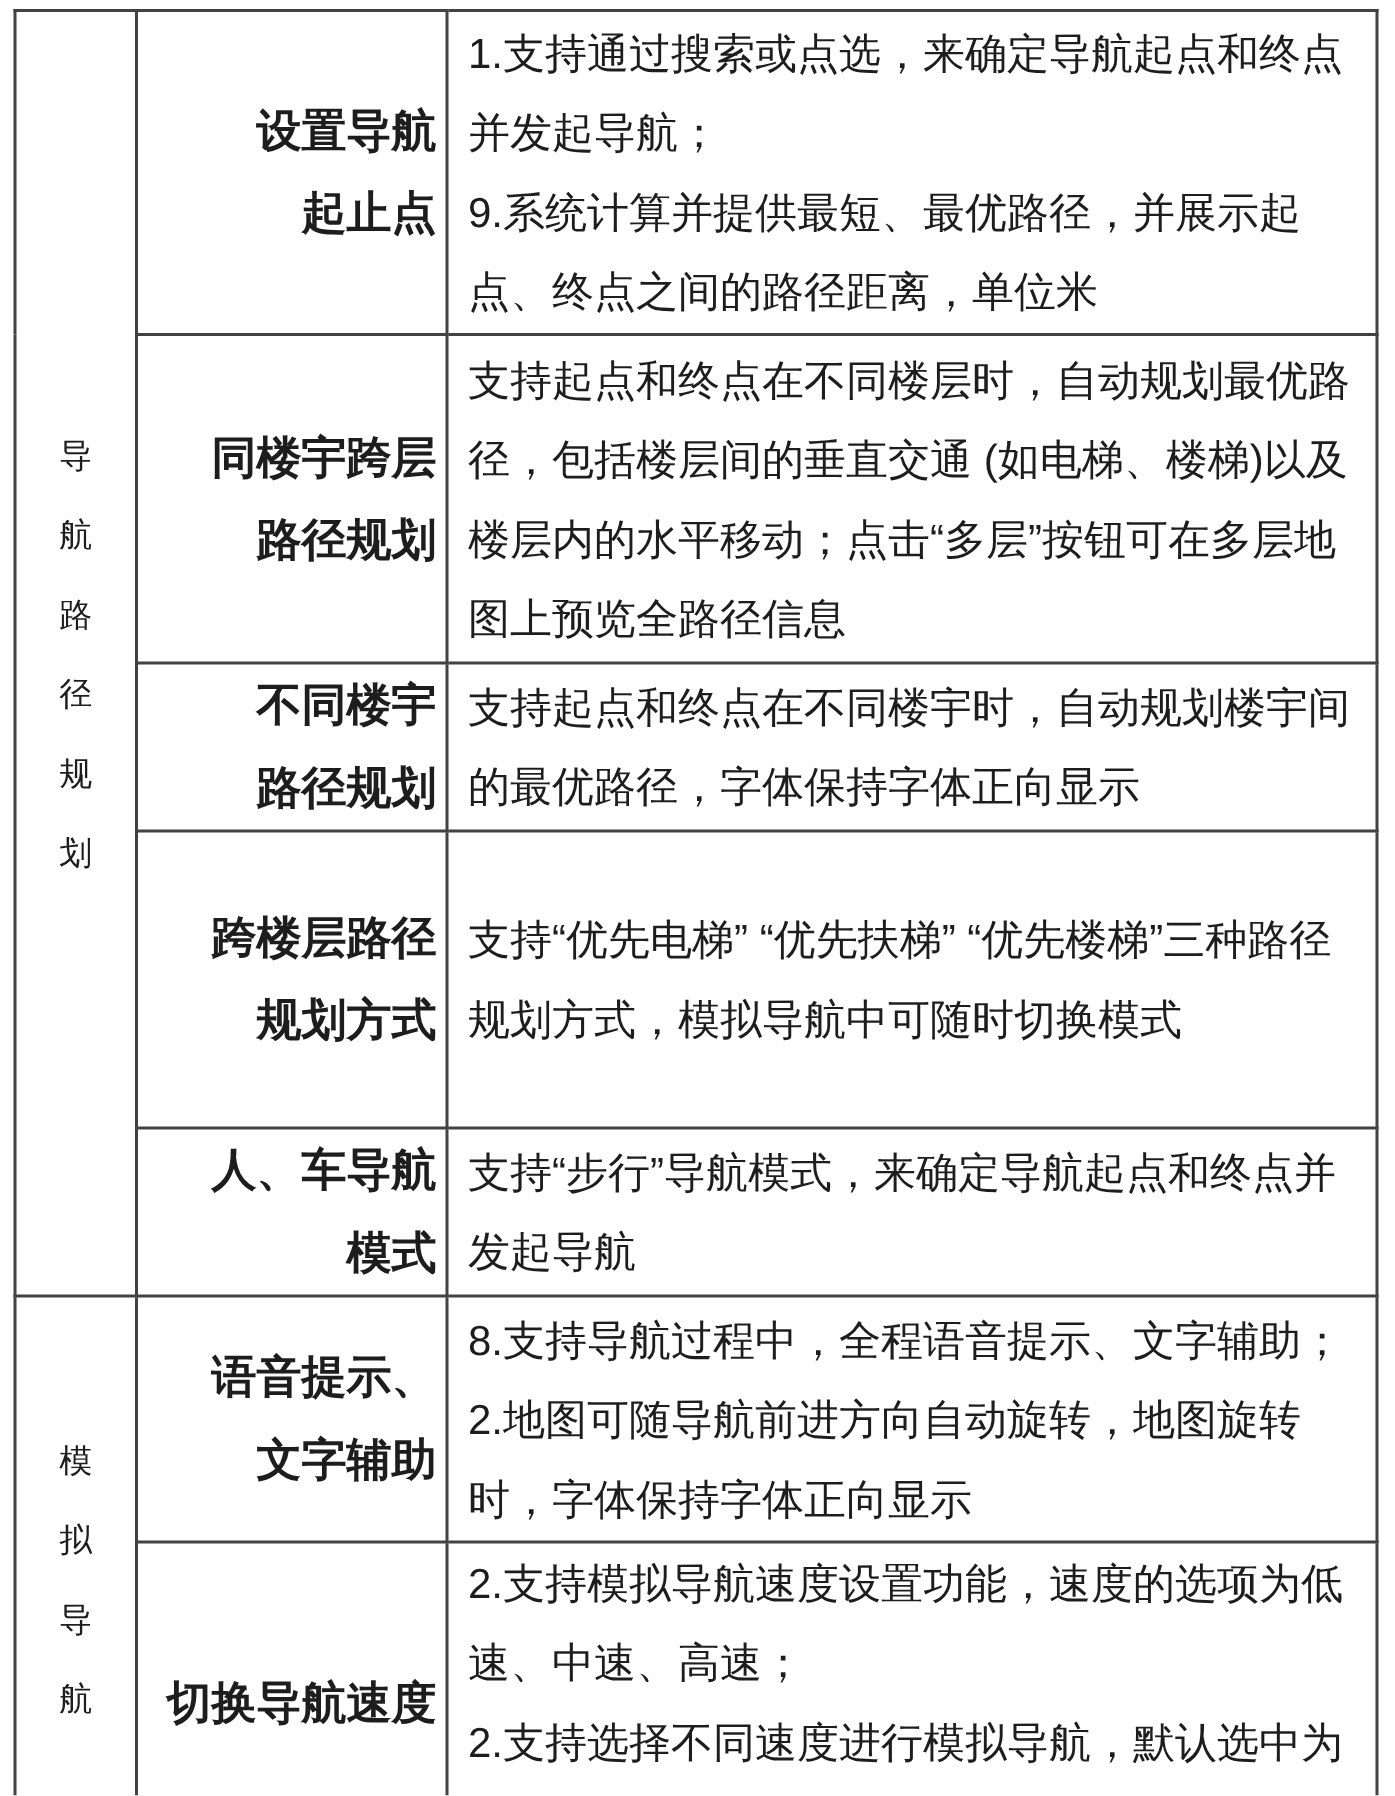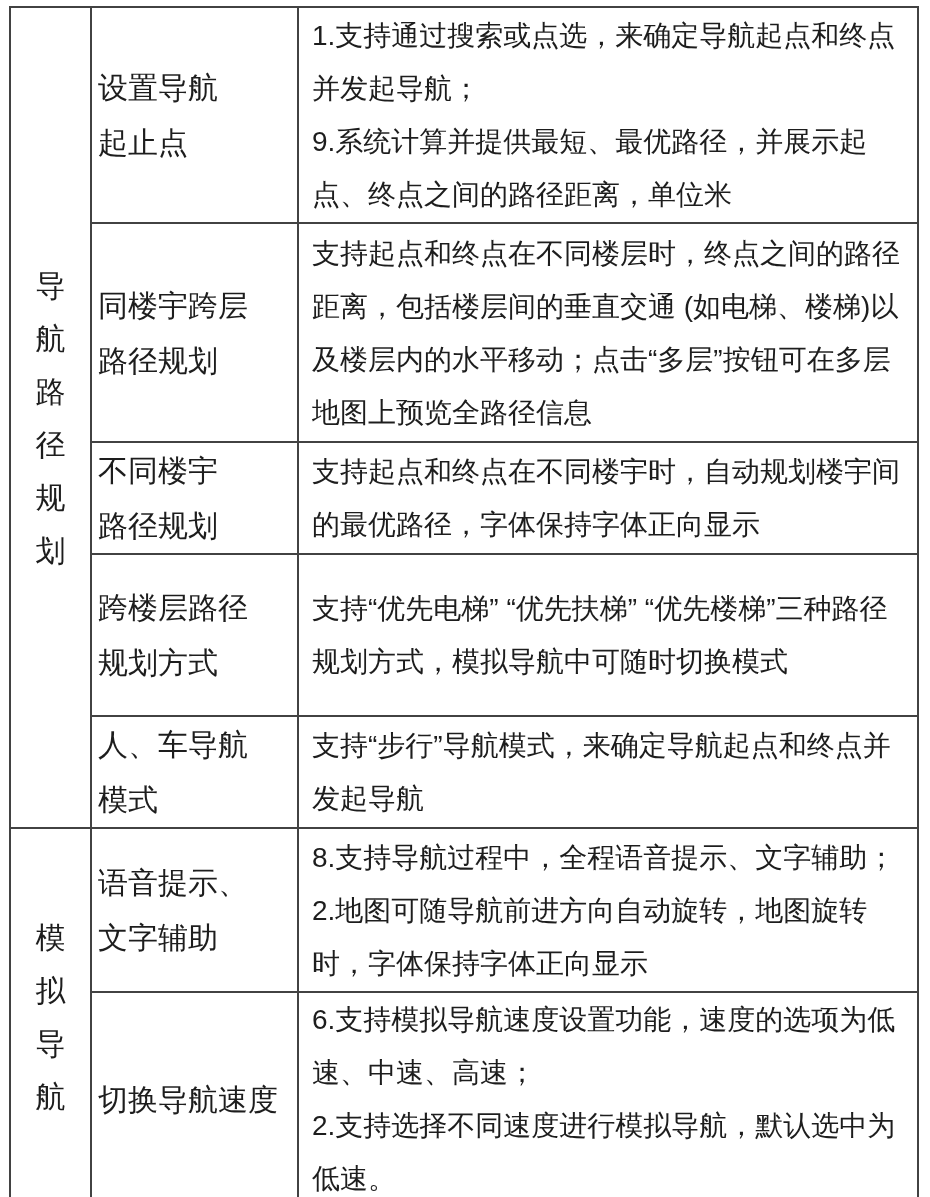--- a/index.html
+++ b/index.html
@@ -25,44 +25,45 @@
   }
   table.spec td {
     border: 2px solid #424242;
     vertical-align: middle;
     box-sizing: border-box;
   }
   
   tr.r0 { height: 216px; }
   tr.r1 { height: 219px; }
   tr.r2 { height: 107px; margin-top: 16px; }
-  tr.r3 { height: 162px; }
+  tr.r3 { height: 198px; }
   tr.r4 { height: 103px; margin-top: 28px; }
   tr.r5 { height: 164px; }
   tr.r6 { height: 213px; }
 
   td.gcell {
     text-align: center;
     padding: 0;
   }
   .vtext {
     width: 33px;
     margin: 0 auto;
-    font-size: 30px;
+    font-size: 22px;
     line-height: 53px;
     word-break: break-all;
     text-align: center;
     white-space: normal;
   }
   td.fcell {
-    text-align: left;
+    text-align: right;
     font-size: 30px;
     line-height: 55px;
     white-space: pre-line;
     padding: 0 6px;
+    font-weight: bold;
   }
   td.dcell {
     font-size: 28px;
     line-height: 53px;
     padding: 0 4px 0 13px;
     text-align: left;
   }
   td.dcell p {
     margin: 0;
     word-break: break-all;
@@ -88,21 +89,21 @@
 起止点</td>
         <td class="dcell">
           <p>1.支持通过搜索或点选，来确定导航起点和终点并发起导航；</p>
           <p>9.系统计算并提供最短、最优路径，并展示起点、终点之间的路径距离，单位米</p>
         </td>
       </tr>
       <tr class="r1">
         <td class="fcell">同楼宇跨层
 路径规划</td>
         <td class="dcell">
-          <p>支持起点和终点在不同楼层时，终点之间的路径距离，包括楼层间的垂直交通 (如电梯、楼梯)以及楼层内的水平移动；点击“多层”按钮可在多层地图上预览全路径信息</p>
+          <p>支持起点和终点在不同楼层时，自动规划最优路径，包括楼层间的垂直交通 (如电梯、楼梯)以及楼层内的水平移动；点击“多层”按钮可在多层地图上预览全路径信息</p>
         </td>
       </tr>
       <tr class="r2">
         <td class="fcell">不同楼宇
 路径规划</td>
         <td class="dcell">
           <p>支持起点和终点在不同楼宇时，自动规划楼宇间的最优路径，字体保持字体正向显示</p>
         </td>
       </tr>
       <tr class="r3">
@@ -126,19 +127,19 @@
         <td class="fcell">语音提示、
 文字辅助</td>
         <td class="dcell">
           <p>8.支持导航过程中，全程语音提示、文字辅助；</p>
           <p>2.地图可随导航前进方向自动旋转，地图旋转时，字体保持字体正向显示</p>
         </td>
       </tr>
       <tr class="r6">
         <td class="fcell">切换导航速度</td>
         <td class="dcell">
-          <p>6.支持模拟导航速度设置功能，速度的选项为低速、中速、高速；</p>
+          <p>2.支持模拟导航速度设置功能，速度的选项为低速、中速、高速；</p>
           <p>2.支持选择不同速度进行模拟导航，默认选中为低速。</p>
         </td>
       </tr>
     </tbody>
   </table>
 </div>
 
 </body></html>

